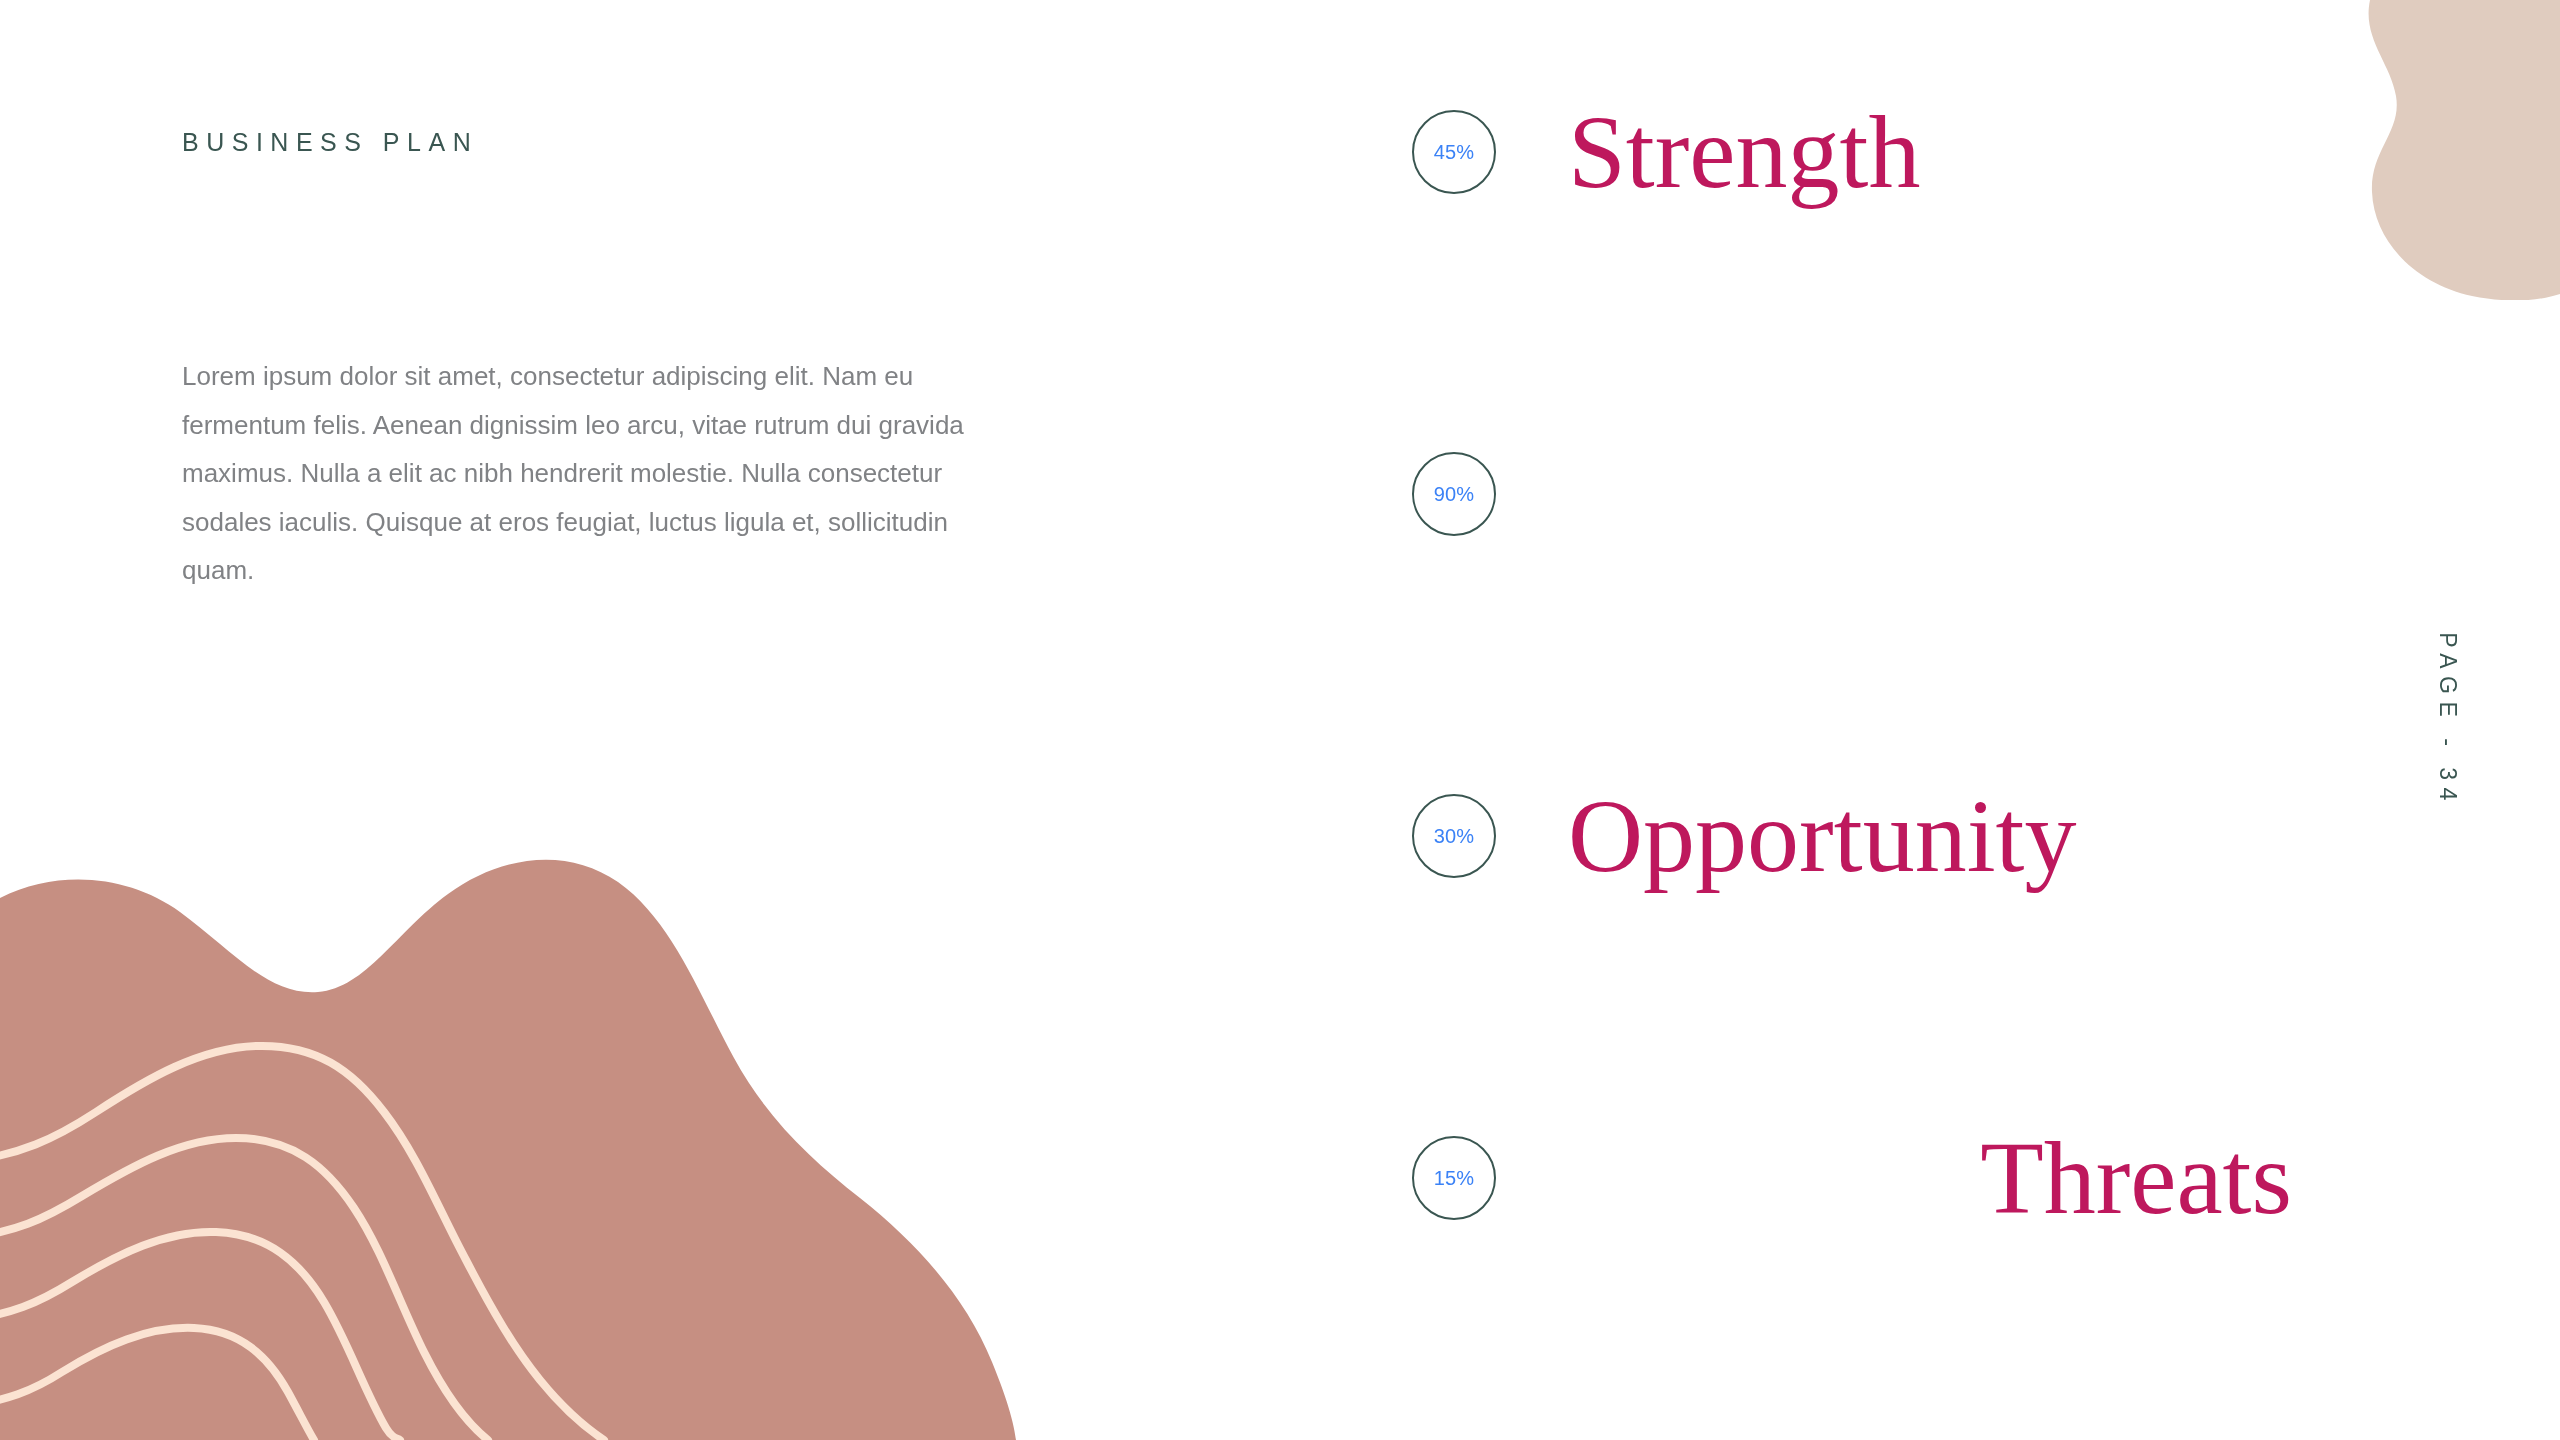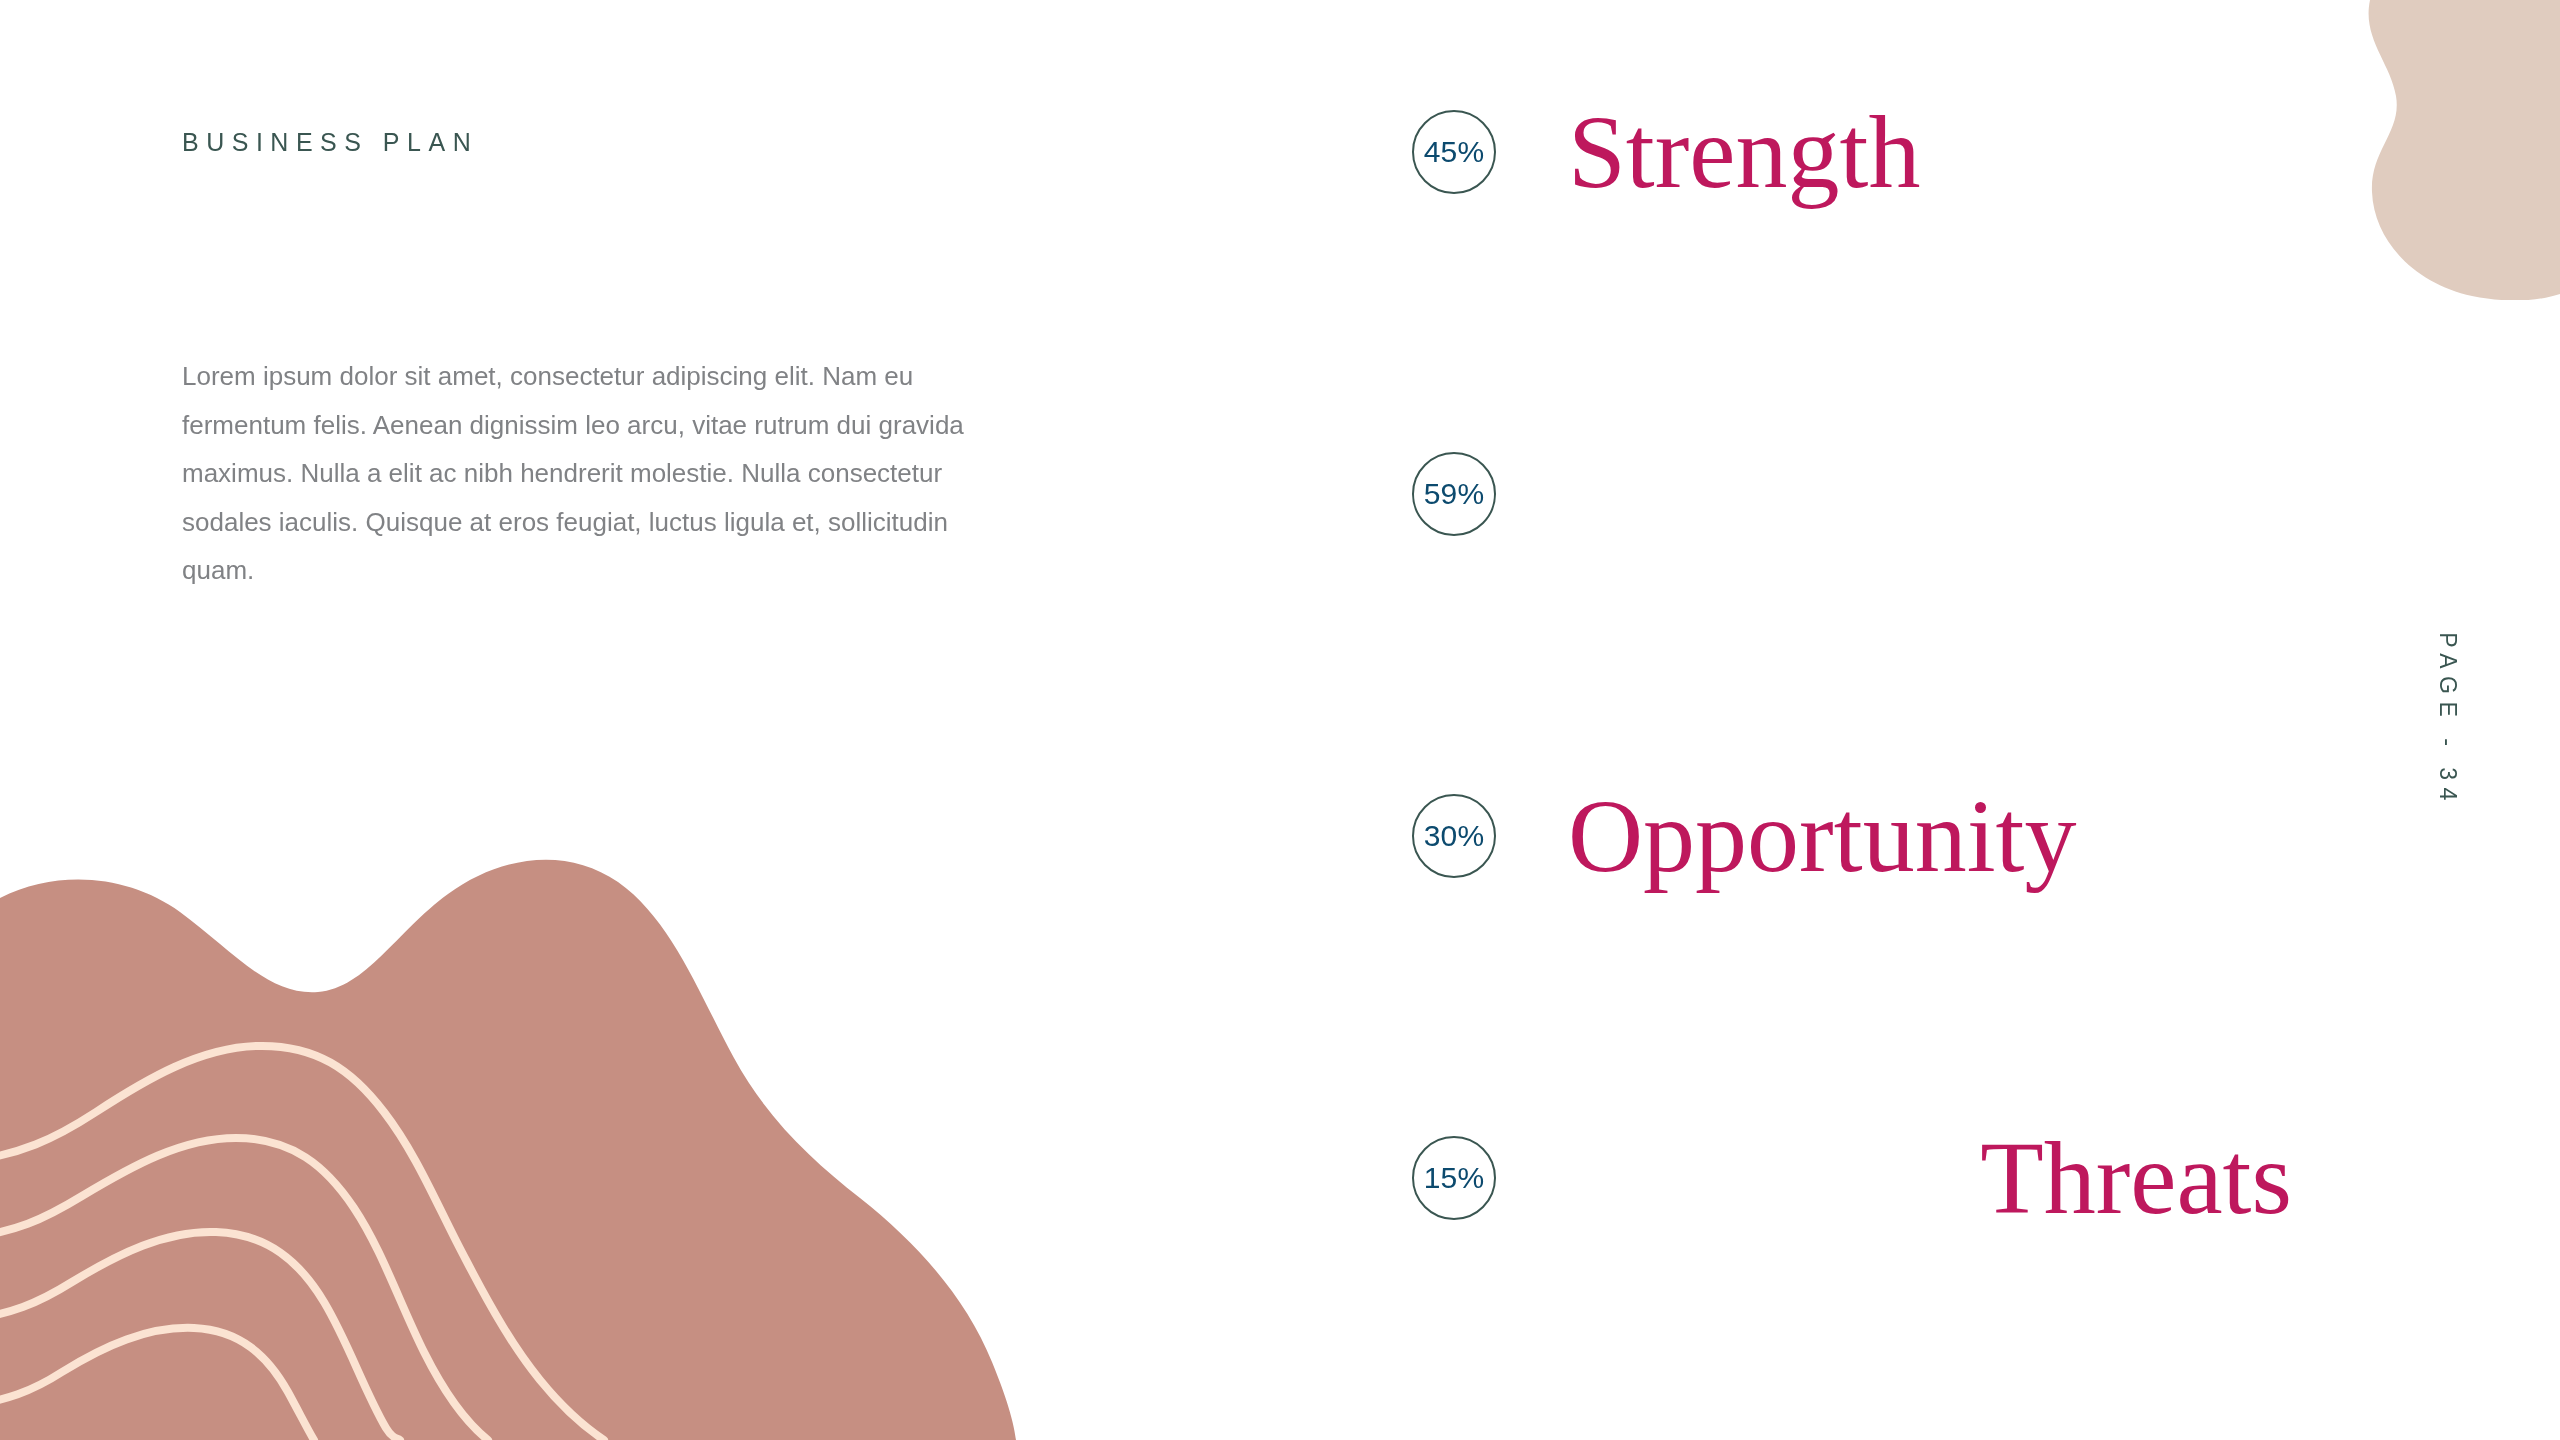--- a/index.html
+++ b/index.html
@@ -83,22 +83,22 @@
     width: 84px;
     height: 84px;
     border: 2px solid #3A5651;
     border-radius: 50%;
     display: flex;
     align-items: center;
     justify-content: center;
     box-sizing: border-box;
   }
   .pct-badge-label {
-    font-size: 30px;
-    color: #0c4a6e;
+    font-size: 20px;
+    color: #3b82f6;
     letter-spacing: 0.2px;
     font-weight: 400;
   }
   .swot-label {
     margin-left: 72px;
     font-family: "Liberation Serif", serif;
     font-size: 104px;
     line-height: 1;
     color: #be185d;
     font-weight: 400;
@@ -191,21 +191,21 @@
 
     <div class="swot-row">
       <div class="pct-badge">
         <span class="pct-badge-label">45%</span>
       </div>
       <div class="swot-label">Strength</div>
     </div>
 
     <div class="swot-row">
       <div class="pct-badge">
-        <span class="pct-badge-label">59%</span>
+        <span class="pct-badge-label">90%</span>
       </div>
     </div>
 
     <div class="swot-row">
       <div class="pct-badge">
         <span class="pct-badge-label">30%</span>
       </div>
       <div class="swot-label">Opportunity</div>
     </div>
 

